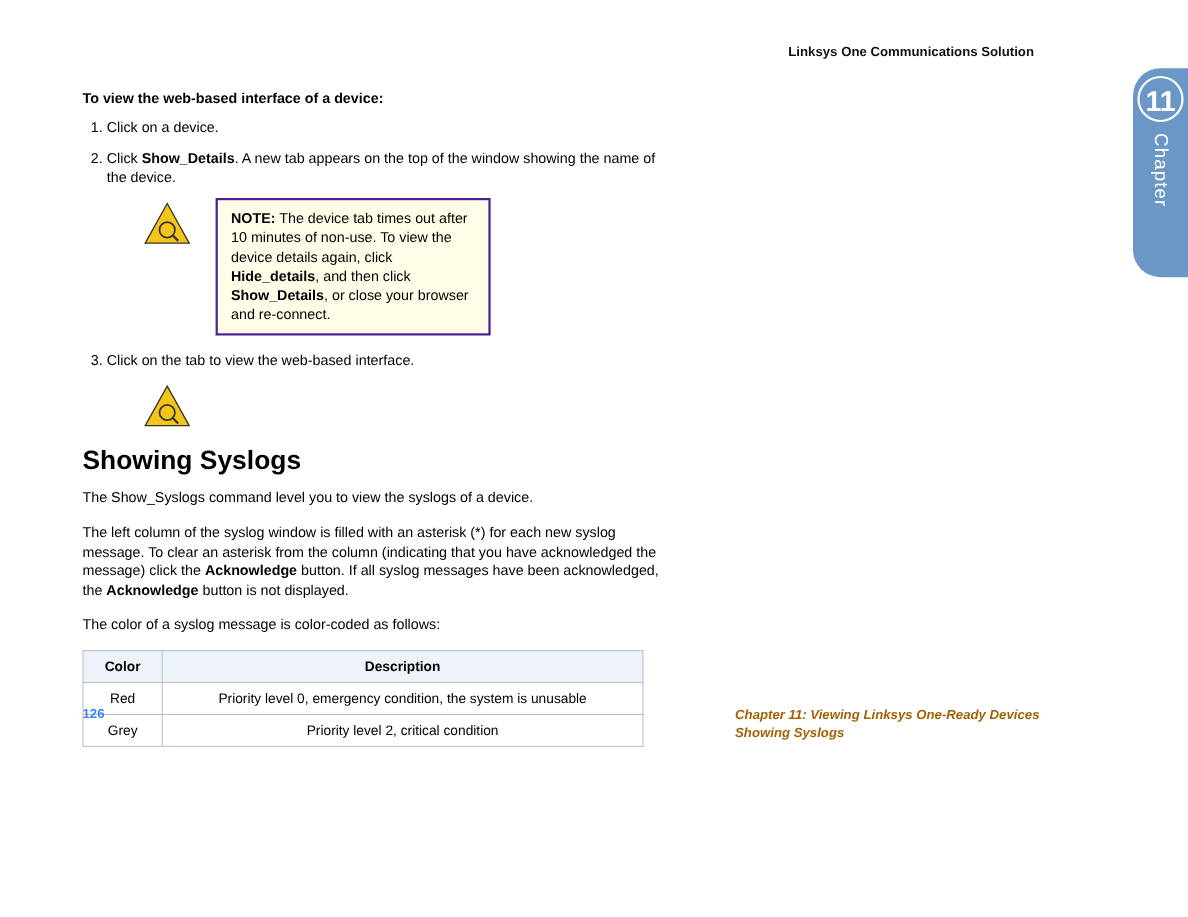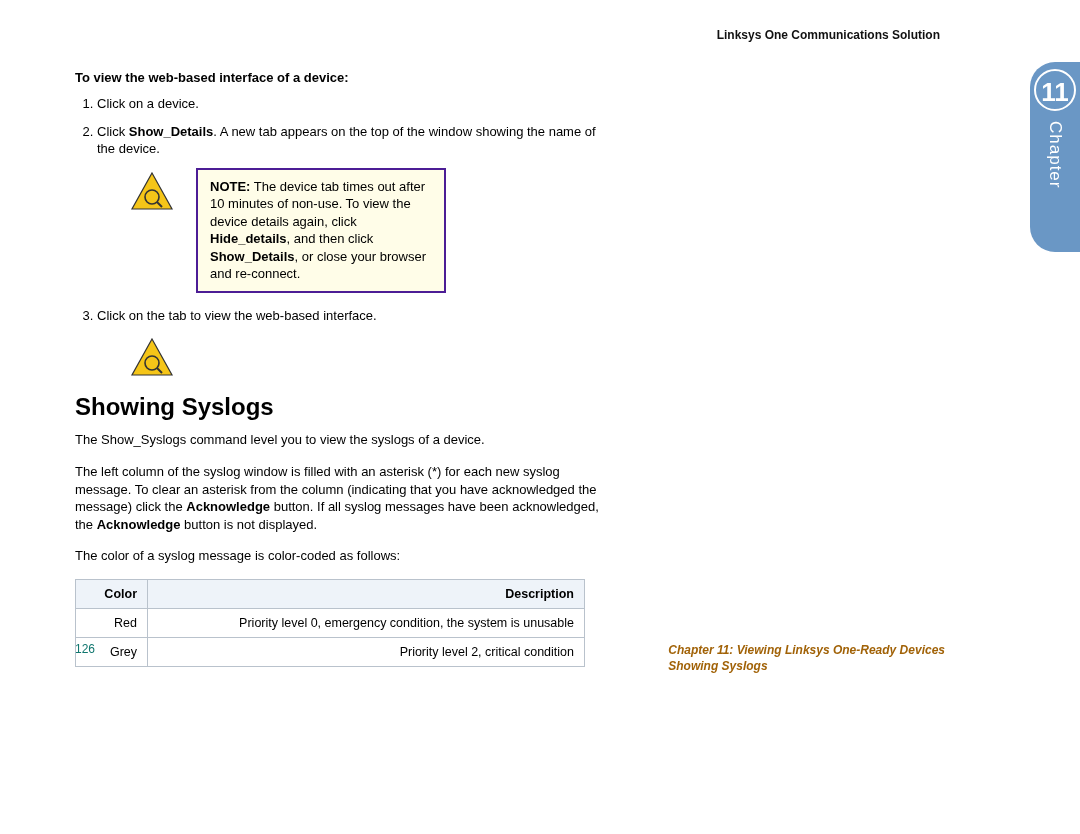--- a/index.html
+++ b/index.html
@@ -11,21 +11,21 @@
     font-family: "Futura", "Trebuchet MS", "Segoe UI", Arial, sans-serif;
     font-size: 13px;
     color: #000;
     background: #fff;
     position: relative;
   }
   .page {
     position: relative;
     width: 1080px;
     height: 712px;
-    padding: 28px 90px 30px 75px;
+    padding: 40px 90px 30px 75px;
   }
   .running-header {
     text-align: right;
     font-weight: 700;
     font-size: 12px;
     color: #111;
     margin-bottom: 28px;
     padding-right: 50px;
   }
   .chapter-tab {
@@ -81,39 +81,39 @@
   h2.section-title { font-size: 24px; font-weight: 700; margin: 16px 0 10px 0; }
   p.body { margin: 0 0 14px 0; line-height: 1.35; }
   table.color-table {
     border-collapse: collapse;
     width: 510px;
     margin-top: 4px;
   }
   table.color-table th, table.color-table td {
     border: 1px solid #b9c2cc;
     padding: 7px 10px;
-    text-align: right;
+    text-align: center;
     font-size: 12.5px;
     font-weight: 400;
   }
   table.color-table th {
     background: #eef3f9;
     font-weight: 700;
   }
   table.color-table td:first-child, table.color-table th:first-child { width: 72px; }
   .footer {
     position: absolute;
     left: 75px;
     right: 135px;
     bottom: 38px;
     display: flex;
     justify-content: space-between;
     font-size: 12px;
   }
-  .footer-left { color: #0f766e; font-weight: 400; }
+  .footer-left { color: #3b82f6; font-weight: 700; }
   .footer-right { font-weight: 700; color: #a16207; line-height: 1.35; font-style: italic; }
 </style>
 </head>
 <body>
 
 <div class="page">
 
   <div class="running-header">Linksys One Communications Solution</div>
 
   <div class="chapter-tab">

